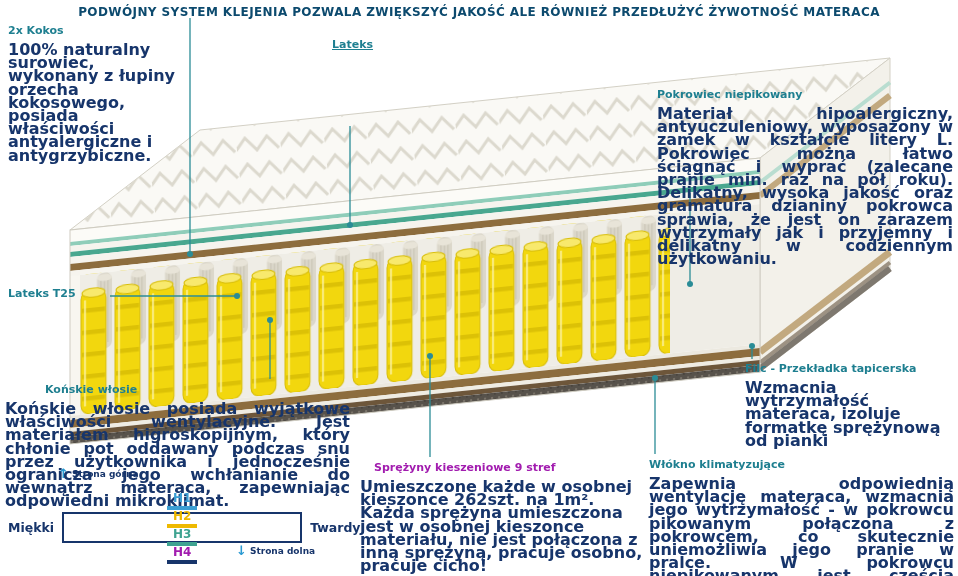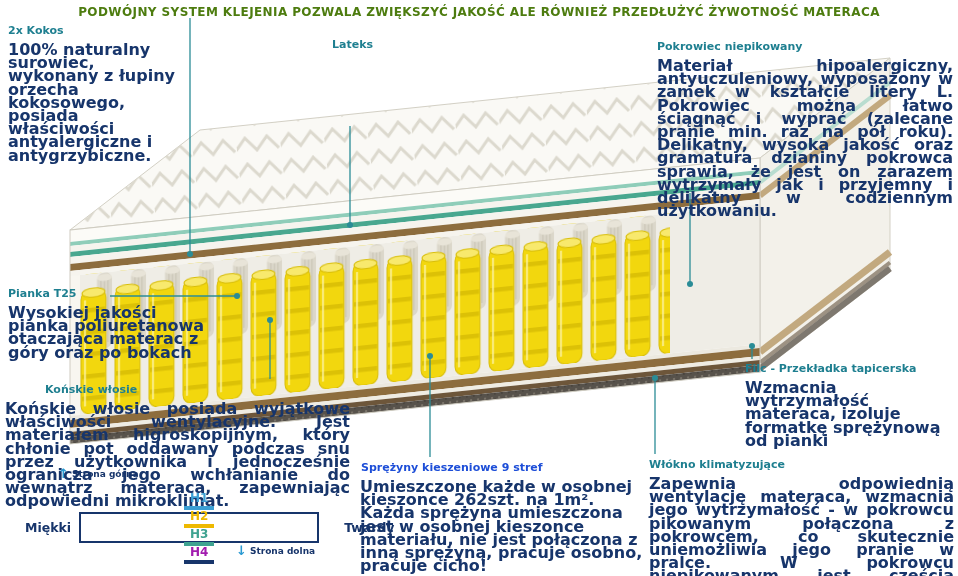--- a/index.html
+++ b/index.html
@@ -10,21 +10,21 @@
   .header{
     position:absolute;top:5px;left:0;width:100%;text-align:center;
     font-size:12px;font-weight:700;letter-spacing:.4px;white-space:nowrap;
   }
   svg.illu{position:absolute;left:0;top:0;z-index:1;}
   .anno{position:absolute;z-index:2;}
   .anno h3{margin:0 0 4px 0;font-size:11px;font-weight:700;line-height:17px;}
   .anno p{margin:0;font-size:16px;font-weight:700;line-height:13.2px;color:#17356b;}
   .anno p.justify{text-align:justify;}
   .scale-wrap{position:absolute;left:8px;top:496px;z-index:2;display:flex;align-items:center;}
-  .scale-side{font-size:12.5px;font-weight:700;color:#17356b;margin-left:17px;}
+  .scale-side{font-size:12.5px;font-weight:700;color:#17356b;}
   .scale-box{
     width:236px;height:27px;border:2px solid #17356b;margin:16px 8px;
     display:flex;align-items:center;justify-content:center;background:#fff;flex-direction:column;
   }
   .scale-cell{display:flex;flex-direction:column;align-items:center;line-height:12px;}
   .scale-cell .h{font-size:12px;font-weight:700;}
   .scale-cell .bar{width:30px;height:4px;margin-top:2px;display:block;}
   .orient{position:absolute;z-index:2;display:flex;gap:3px;align-items:center;
     font-size:9px;font-weight:700;color:#17356b;}
   .orient .arrow{font-size:13px;font-weight:700;line-height:10px;}
@@ -109,58 +109,57 @@
         <circle cx="270" cy="320" r="3" fill="#2a8c96" stroke="none"></circle>
       <line x1="430" y1="357" x2="430" y2="457"></line>
         <circle cx="430" cy="356" r="3" fill="#2a8c96" stroke="none"></circle>
       <line x1="752" y1="347" x2="752" y2="359"></line>
         <circle cx="752" cy="346" r="3" fill="#2a8c96" stroke="none"></circle>
       <line x1="655" y1="379" x2="655" y2="454"></line>
         <circle cx="655" cy="378" r="3" fill="#2a8c96" stroke="none"></circle>
     </g>
   </svg>
 
-  <div class="header" style="color: #4d7c0f;">PODWÓJNY SYSTEM KLEJENIA POZWALA ZWIĘKSZYĆ JAKOŚĆ ALE RÓWNIEŻ PRZEDŁUŻYĆ ŻYWOTNOŚĆ MATERACA</div>
+  <div class="header" style="color: #0c4a6e;">PODWÓJNY SYSTEM KLEJENIA POZWALA ZWIĘKSZYĆ JAKOŚĆ ALE RÓWNIEŻ PRZEDŁUŻYĆ ŻYWOTNOŚĆ MATERACA</div>
 
   <div class="anno" style="left:8px;top:22px;width:182px">
     <h3 style="color: rgb(30, 127, 144);">2x Kokos</h3>
     <p>100% naturalny surowiec, wykonany z łupiny orzecha kokosowego, posiada właściwości antyalergiczne i antygrzybiczne.</p>
   </div>
 
   <div class="anno" style="left:332px;top:36px;width:322px">
-    <h3 style="color: rgb(30, 127, 144);">Lateks</h3>
+    <h3 style="color: rgb(30, 127, 144); text-decoration: underline;">Lateks</h3>
   </div>
 
   <div class="anno" style="left:657px;top:38px;width:296px">
-    <h3 style="color: rgb(30, 127, 144);">Pokrowiec niepikowany</h3>
+    <h3 style="color: rgb(30, 127, 144); margin-top: 48px;">Pokrowiec niepikowany</h3>
     <p class="justify">Materiał hipoalergiczny, antyuczuleniowy, wyposażony w zamek w kształcie litery L. Pokrowiec można łatwo ściągnąć i wyprać (zalecane pranie min. raz na pół roku). Delikatny, wysoka jakość oraz gramatura dzianiny pokrowca sprawia, że jest on zarazem wytrzymały jak i przyjemny i delikatny w codziennym użytkowaniu.</p>
   </div>
 
   <div class="anno" style="left:8px;top:285px;width:208px">
-    <h3 style="color: rgb(30, 127, 144);">Pianka T25</h3>
-    <p>Wysokiej jakości pianka poliuretanowa otaczająca materac z góry oraz po bokach</p>
+    <h3 style="color: rgb(30, 127, 144);">Lateks T25</h3>
   </div>
 
   <div class="anno" style="left:5px;top:381px;width:345px">
     <h3 style="margin-left: 40px; color: rgb(30, 127, 144);">Końskie włosie</h3>
     <p class="justify">Końskie włosie posiada wyjątkowe właściwości wentylacyjne. Jest materiałem higroskopijnym, który chłonie pot oddawany podczas snu przez użytkownika i jednocześnie ogranicza jego wchłanianie do wewnątrz materaca, zapewniając odpowiedni mikroklimat.</p>
   </div>
 
   <div class="anno" style="left:745px;top:360px;width:210px">
     <h3 style="color: rgb(30, 127, 144);">Filc - Przekładka tapicerska</h3>
     <p>Wzmacnia wytrzymałość materaca, izoluje formatkę sprężynową od pianki</p>
   </div>
 
   <div class="anno" style="left:649px;top:456px;width:305px">
     <h3 style="color: rgb(30, 127, 144);">Włókno klimatyzujące</h3>
     <p class="justify">Zapewnia odpowiednią wentylację materaca, wzmacnia jego wytrzymałość - w pokrowcu pikowanym połączona z pokrowcem, co skutecznie uniemożliwia jego pranie w pralce. W pokrowcu niepikowanym jest częścią wewnętrzną materaca, pozwala na pranie pokrowca w pralce.</p>
   </div>
 
   <div class="anno" style="left:360px;top:459px;width:290px">
-    <h3 style="margin-left: 1px; color: #1d4ed8;">Sprężyny kieszeniowe 9 stref</h3>
+    <h3 style="margin-left: 14px; color: #a21caf;">Sprężyny kieszeniowe 9 stref</h3>
     <p>Umieszczone każde w osobnej kieszonce 262szt. na 1m². Każda sprężyna umieszczona jest w osobnej kieszonce materiału, nie jest połączona z inną sprężyną, pracuje osobno, pracuje cicho!</p>
   </div>
 
   <div class="scale-wrap">
     <span class="scale-side">Miękki</span>
     <div class="scale-box">
       <div class="scale-cell">
         <span class="h" style="color: rgb(59, 159, 212);">H1</span>
         <span class="bar" style="background-color: rgb(59, 159, 212);"></span>
       </div>

